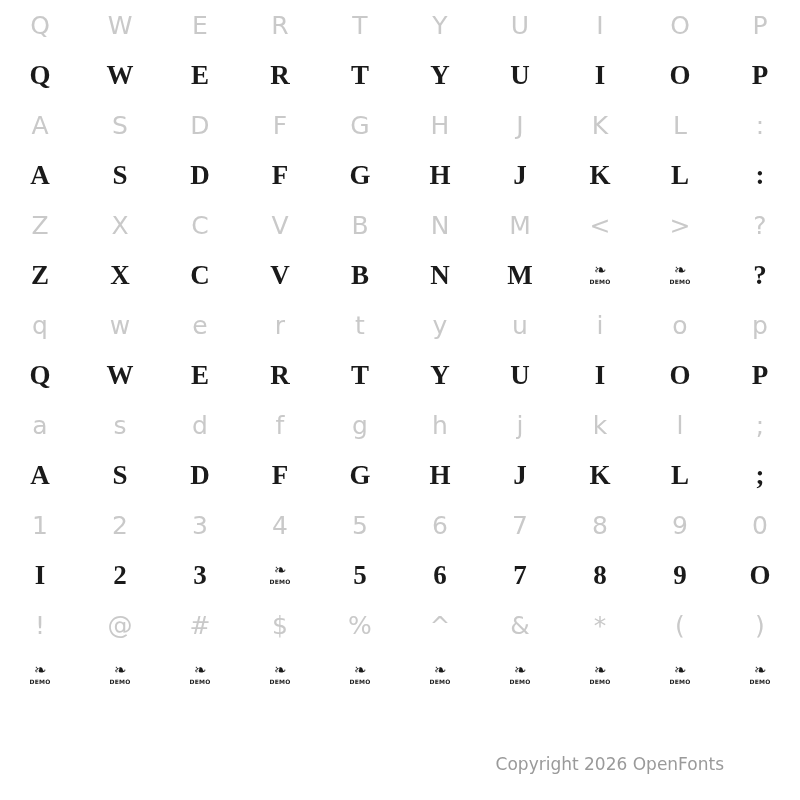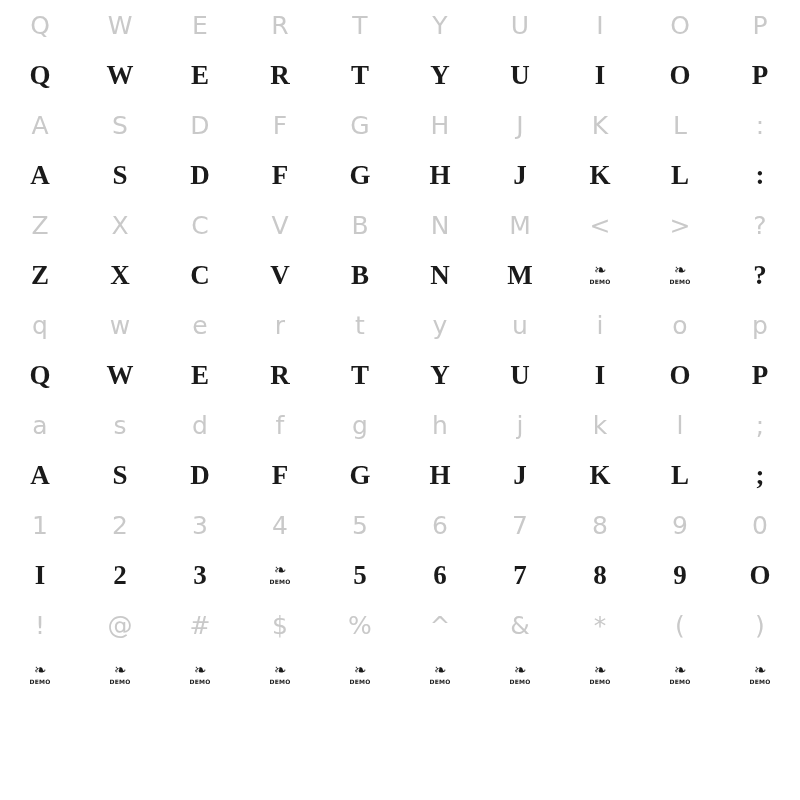--- a/index.html
+++ b/index.html
@@ -302,13 +302,14 @@
           <span class="demo">DEMO</span>
         </span>
       </div>
       <div class="cell glyph notdef">
         <span class="notdef-mark">
           <span class="sprout">❧</span>
           <span class="demo">DEMO</span>
         </span>
       </div>
     </div>
+  <div class="footer">Copyright 2026 OpenFonts</div>
 </div>
 
 </body></html>

